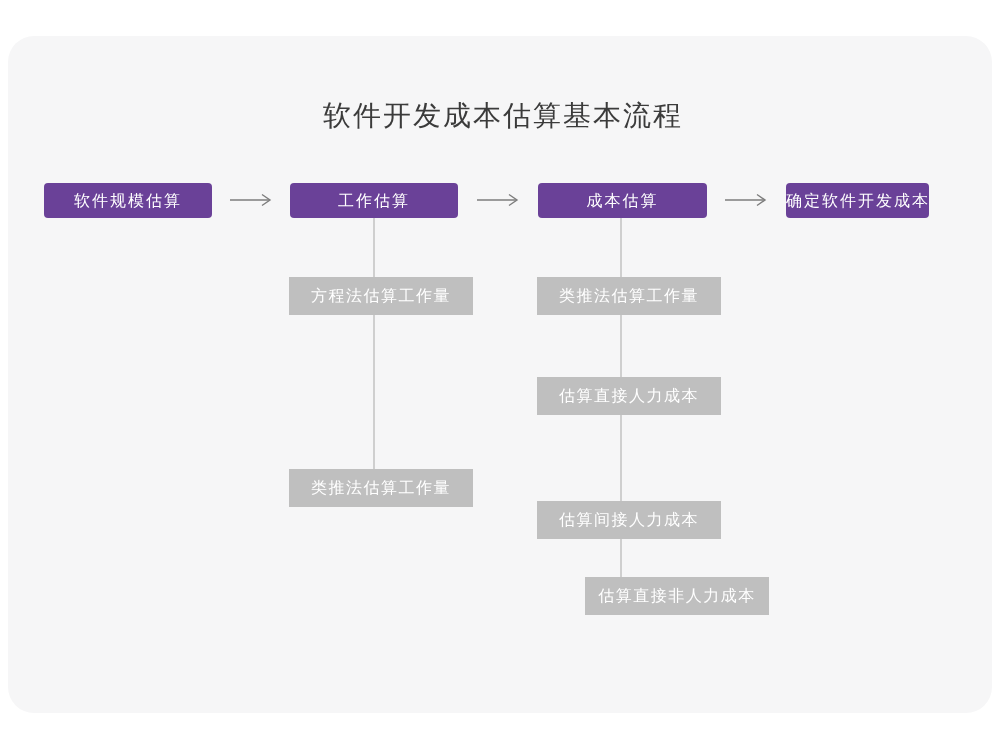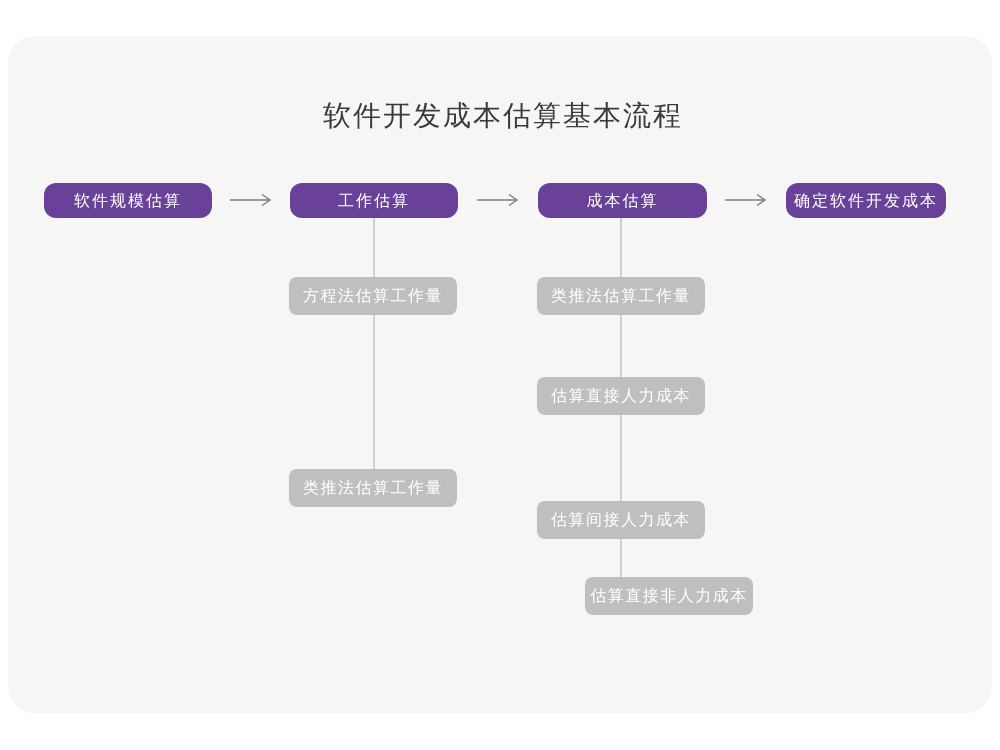--- a/index.html
+++ b/index.html
@@ -12,34 +12,34 @@
     --title-text:#3b3b3b;
   }
   *{margin:0;padding:0;box-sizing:border-box;}
   html,body{width:1000px;height:750px;background:var(--page-bg);
     font-family:"Liberation Sans","DejaVu Sans",sans-serif;overflow:hidden;}
   .stage-area{position:relative;width:1000px;height:750px;}
   .card{position:absolute;left:8px;top:36px;width:984px;height:677px;
     background:var(--card-bg);border-radius:26px;}
   .title{position:absolute;left:0;top:97px;width:1000px;text-align:center;
     font-size:28px;letter-spacing:2px;color:var(--title-text);font-weight:normal;padding-left:6px;}
-  .stage-box{position:absolute;height:35px;border-radius:12px;background:var(--purple);
+  .stage-box{position:absolute;height:35px;border-radius:4px;background:var(--purple);
     color:#ffffff;font-size:16px;letter-spacing:2px;text-align:center;
     line-height:35px;z-index:3;white-space:nowrap;}
-  .sub-box{position:absolute;width:168px;height:38px;border-radius:8px;background:var(--gray-box);
+  .sub-box{position:absolute;width:184px;height:38px;border-radius:0;background:var(--gray-box);
     color:#ffffff;font-size:16px;letter-spacing:1.5px;text-align:center;
     line-height:38px;z-index:2;white-space:nowrap;}
   .connector{position:absolute;width:2px;background:var(--connector);z-index:1;}
   .arrow{position:absolute;z-index:3;}
   .arrow svg{display:block;}
   
   .stage-1{left:44px;top:183px;width:168px;}
   .stage-2{left:290px;top:183px;width:168px;}
   .stage-3{left:538px;top:183px;width:169px;}
-  .stage-4{left:786px;top:183px;width:160px;}
+  .stage-4{left:786px;top:183px;width:143px;}
   
   .arrow-1{left:229px;top:193px;}
   .arrow-2{left:476px;top:193px;}
   .arrow-3{left:724px;top:193px;}
   
   .connector-work{left:373px;top:218px;height:278px;}
   .connector-cost{left:620px;top:218px;height:378px;}
   
   .sub-w-0{left:289px;top:277px;}
   .sub-w-1{left:289px;top:377px;}

